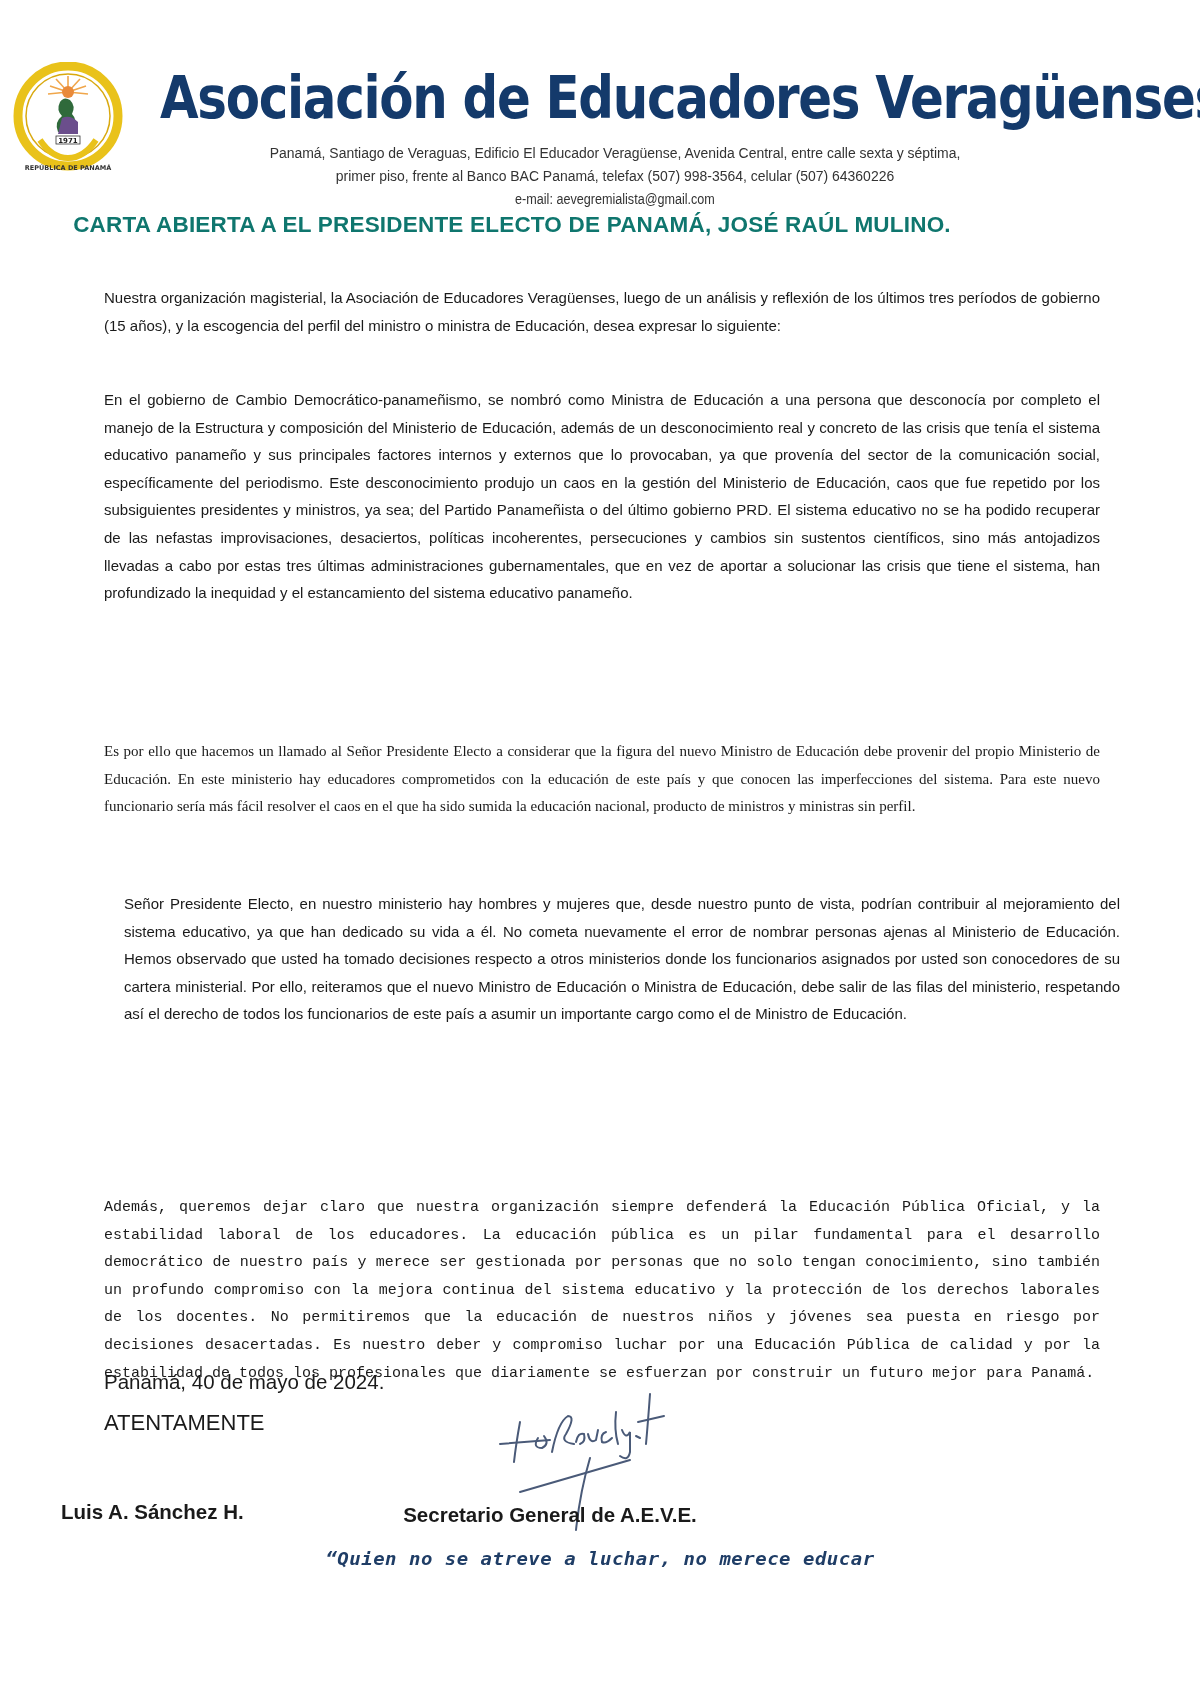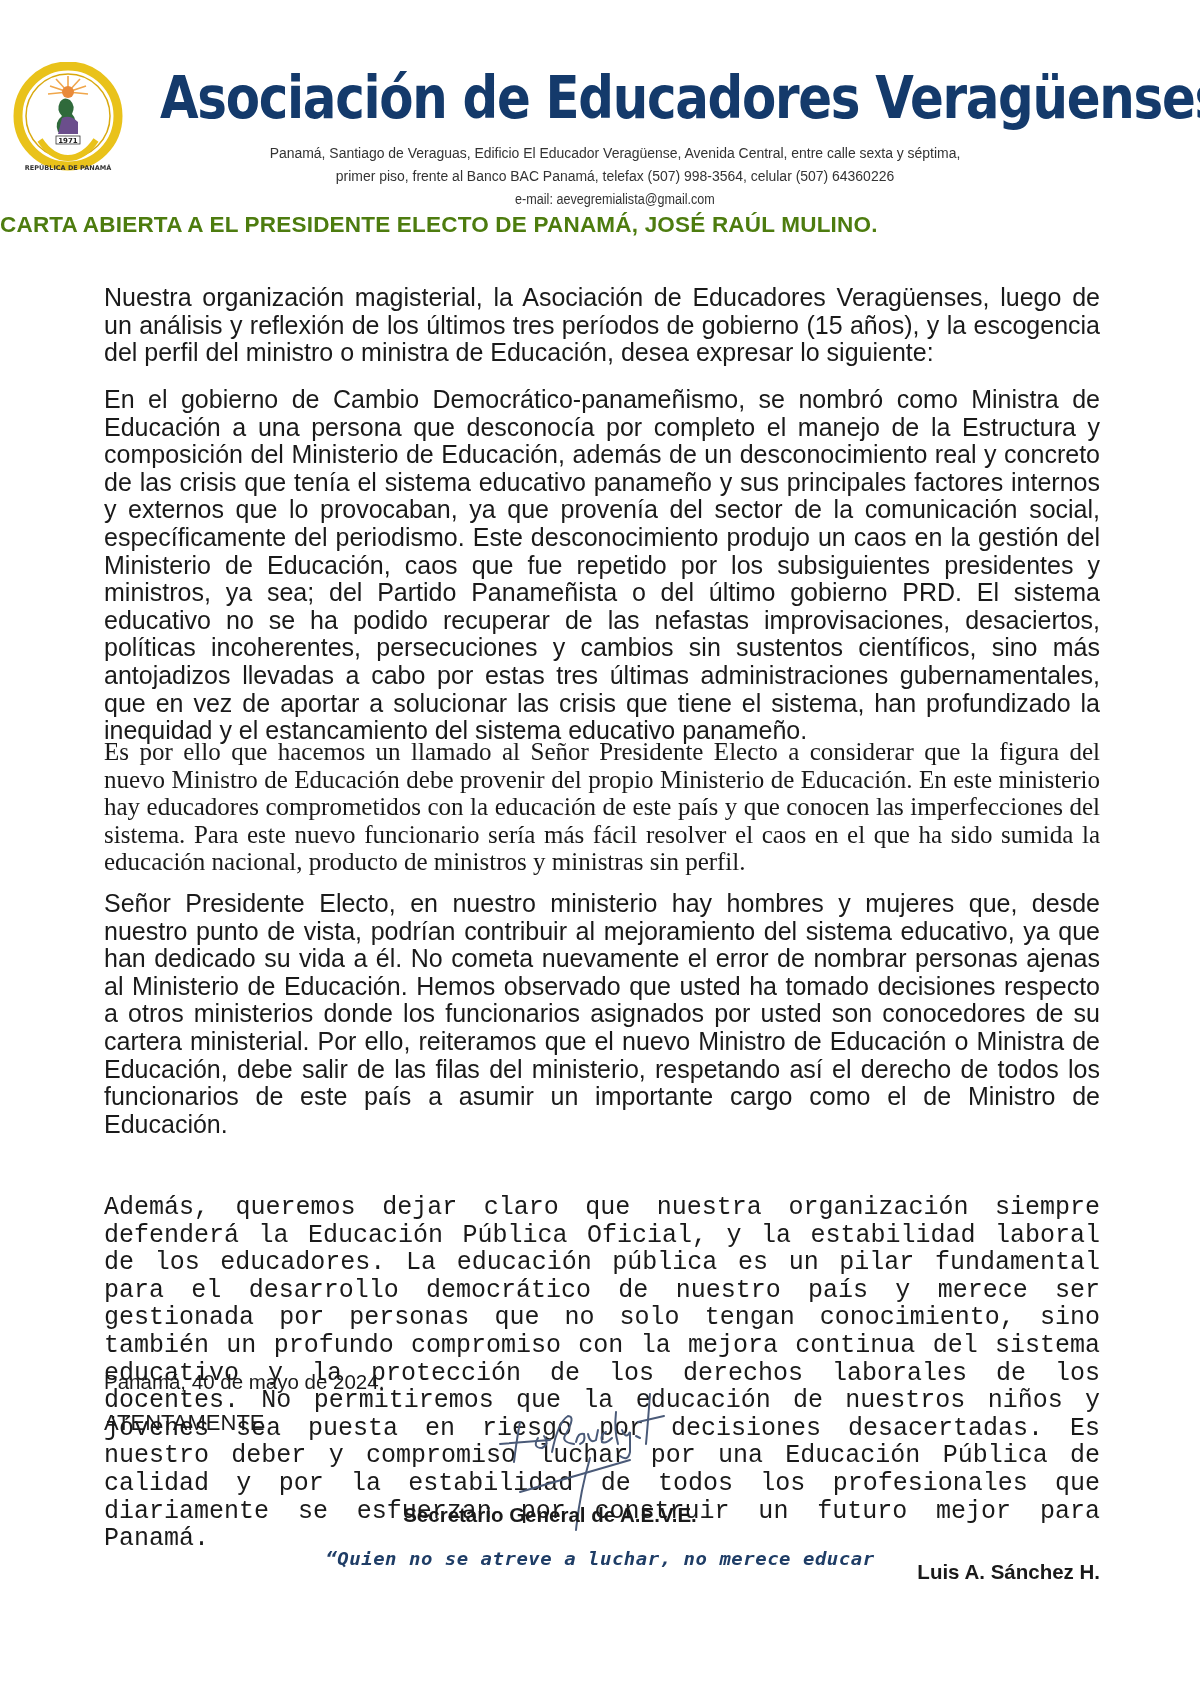--- a/index.html
+++ b/index.html
@@ -13,36 +13,36 @@
     font-family: "DejaVu Sans", sans-serif; font-weight: bold; font-size: 58px;
     color: #143a6b; letter-spacing: -1.5px; transform: scaleX(0.86); transform-origin: left center;
     white-space: nowrap;
   }
   .addr { position: absolute; left: 160px; width: 910px; text-align: center; font-size: 15.5px; color: #333; white-space: nowrap; transform: scaleX(0.9); transform-origin: center; }
   .addr1 { top: 94px; }
   .addr2 { top: 117px; }
   .addr3 { top: 141px; font-size: 14px; }
 
   .doc-title {
-    position: absolute; left: 0; top: 212px; width: 1024px; 
-    font-weight: bold; font-size: 22.5px; color: #4d7c0f; letter-spacing: 0.2px;
+    position: absolute; left: 0; top: 212px; width: 1024px; text-align: center;
+    font-weight: bold; font-size: 22.5px; color: #0f766e; letter-spacing: 0.2px;
   }
 
-  .body-text { position: absolute; left: 104px; width: 996px; font-size: 25px; line-height: 27.6px; text-align: justify; color: #1a1a1a; }
+  .body-text { position: absolute; left: 104px; width: 996px; font-size: 15px; line-height: 27.6px; text-align: justify; color: #1a1a1a; }
   .p1 { top: 284px; }
   .p2 { top: 386px; }
   .p3 { top: 738px; font-family: Liberation Serif, serif; }
-  .p4 { top: 890px; }
+  .p4 { top: 890px; margin-left: 20px; }
   .p5 { top: 1194px; font-family: Liberation Mono, monospace; }
 
   .date { position: absolute; left: 104px; top: 1370px; font-size: 20.5px; }
   .closing { position: absolute; left: 104px; top: 1410px; font-size: 22px; }
 
   .signature { position: absolute; left: 480px; top: 1382px; width: 210px; height: 150px; }
-  .signer-name { position: absolute; left: 0; top: 1560px; width: 1100px; text-align: right; font-weight: bold; font-size: 20.5px; padding-left: 61px; }
+  .signer-name { position: absolute; left: 0; top: 1500px; width: 1100px; text-align: left; font-weight: bold; font-size: 20.5px; padding-left: 61px; }
   .signer-title { position: absolute; left: 0; top: 1503px; width: 1100px; text-align: center; font-weight: bold; font-size: 20.5px; }
 
   .motto {
     position: absolute; left: 0; top: 1548px; width: 1200px; text-align: center;
     font-family: "DejaVu Sans Mono", monospace; font-weight: bold; font-style: italic;
     font-size: 19px; color: #1f3d66; letter-spacing: 0.5px; transform: scaleY(0.9);
   }
 </style>
 </head>
 <body>

